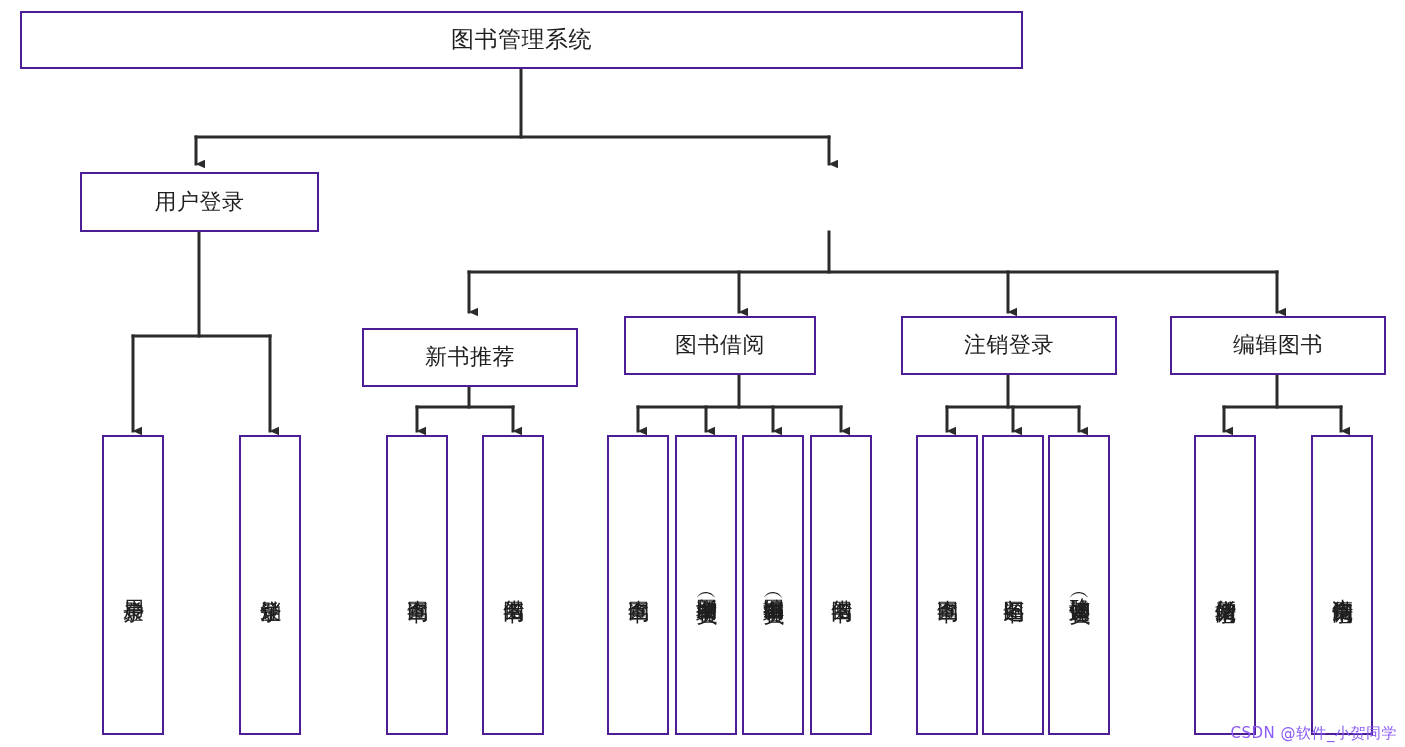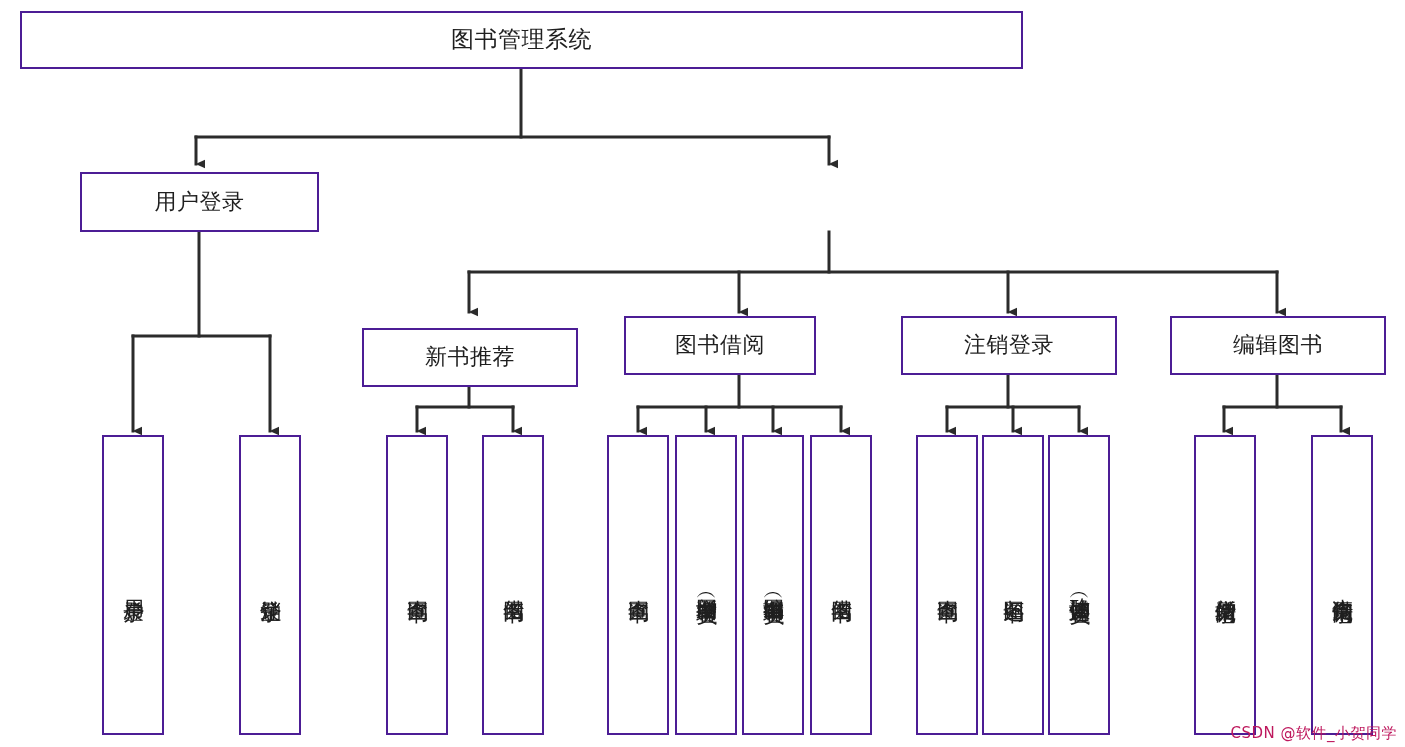--- a/index.html
+++ b/index.html
@@ -65,21 +65,21 @@
     line-height: 1.22;
     letter-spacing: 1px;
     max-height: 100%;
     white-space: nowrap;
   }
   #watermark {
     position: absolute;
     right: 8px;
     bottom: 4px;
     font-size: 15px;
-    color: #be185d;
+    color: #8b5cf6;
     z-index: 5;
     white-space: nowrap;
     letter-spacing: 0.5px;
   }
 </style>
 </head>
 <body>
 
 <div id="diagram-root">
 

